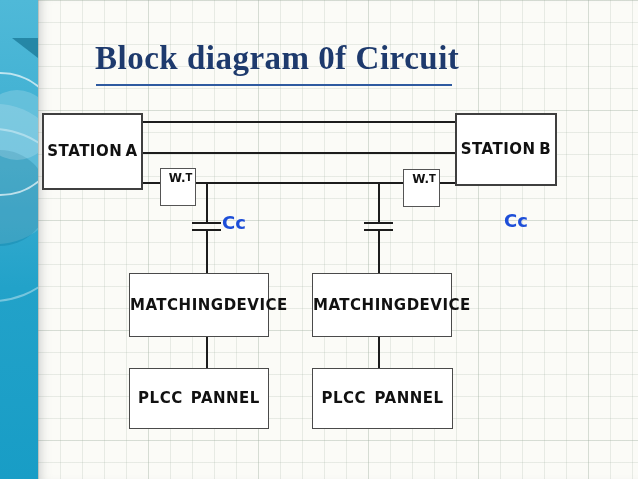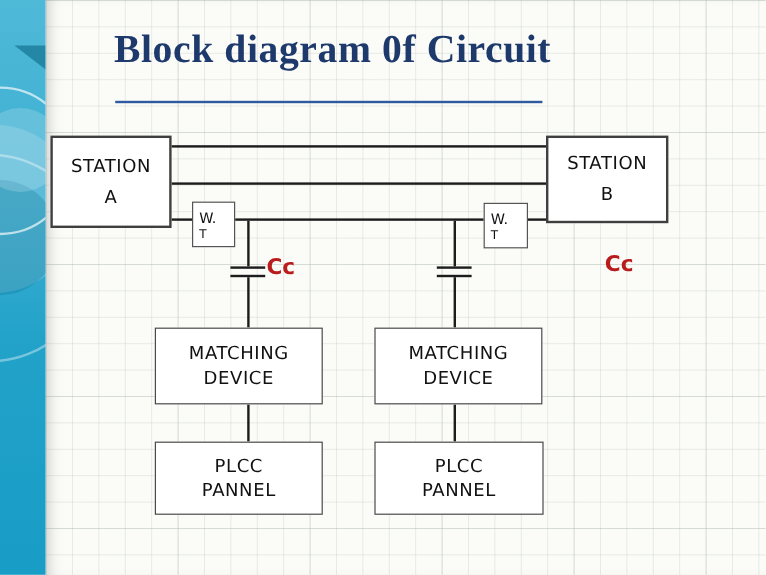--- a/index.html
+++ b/index.html
@@ -30,42 +30,42 @@
   .sw2{width:140px;height:140px;left:-74px;top:104px;background:rgba(255,255,255,0.16);}
   .sw3{width:96px;height:96px;left:-48px;top:150px;background:rgba(0,98,136,0.22);}
   .sw4{width:170px;height:170px;left:-95px;top:128px;border:2px solid rgba(255,255,255,0.38);}
   .sw5{width:70px;height:70px;left:-18px;top:90px;background:rgba(255,255,255,0.18);}
   .fold{
     position:absolute;left:12px;top:38px;width:0;height:0;
     border-left:26px solid transparent;border-top:20px solid rgba(7,96,128,0.55);
   }
   
   .title{
-    position:absolute;left:95px;top:24px;width:480px;
+    position:absolute;left:95px;top:40px;width:480px;
     font-family:"Liberation Serif","DejaVu Serif",serif;
     font-weight:bold;font-size:33px;color:#1e3a6d;letter-spacing:0.5px;
     white-space:nowrap;
   }
   .title-rule{position:absolute;left:96px;top:84px;width:356px;height:2px;background:#2e5aa0;}
   
   .box{
     position:absolute;box-sizing:border-box;background:#fff;
-    border:2px solid #3f3f3f;display:flex;flex-direction:column;
+    border:2px solid #3f3f3f;display:flex;flex-direction:row;
     align-items:center;justify-content:space-evenly;
-    color:#111;font-weight:normal;text-align:center;
+    color:#111;font-weight:bold;text-align:center;
   }
   .box .bt{display:block;line-height:1;}
   .station{font-size:15px;letter-spacing:0.5px;}
   .wt{border-width:1.5px;border-color:#555;justify-content:center;align-items:flex-start;padding:3px 0 0 5px;}
   .wt .wt1{font-size:12px;line-height:1.15;}
   .wt .wt2{font-size:10px;line-height:1.1;}
   .mdbox,.plccbox{font-size:15px;letter-spacing:0.5px;border-width:1.5px;border-color:#4a4a4a;align-items:center;}
   .hline,.vline,.plate{position:absolute;background:#1c1c1c;}
   .cc{
-    position:absolute;font-size:18px;font-weight:bold;color:#b91c1c;line-height:1;
+    position:absolute;font-size:18px;font-weight:bold;color:#1d4ed8;line-height:1;
   }
 </style>
 </head>
 <body>
 
 <div class="canvas"></div>
 
 <div class="sidebar">
   <div class="swirl sw2"></div>
   <div class="swirl sw3"></div>

